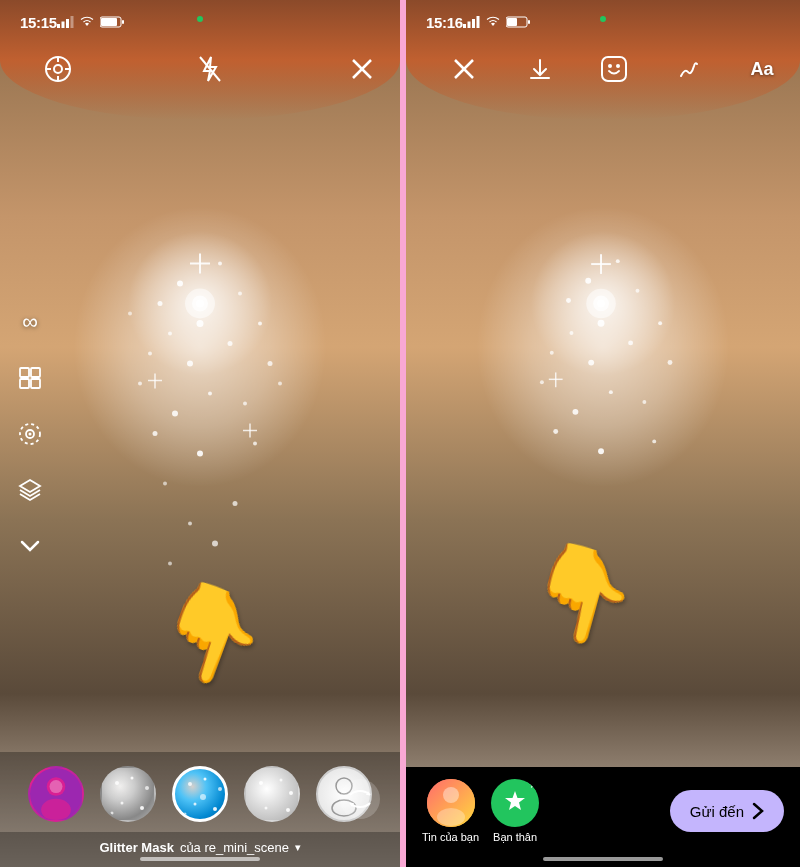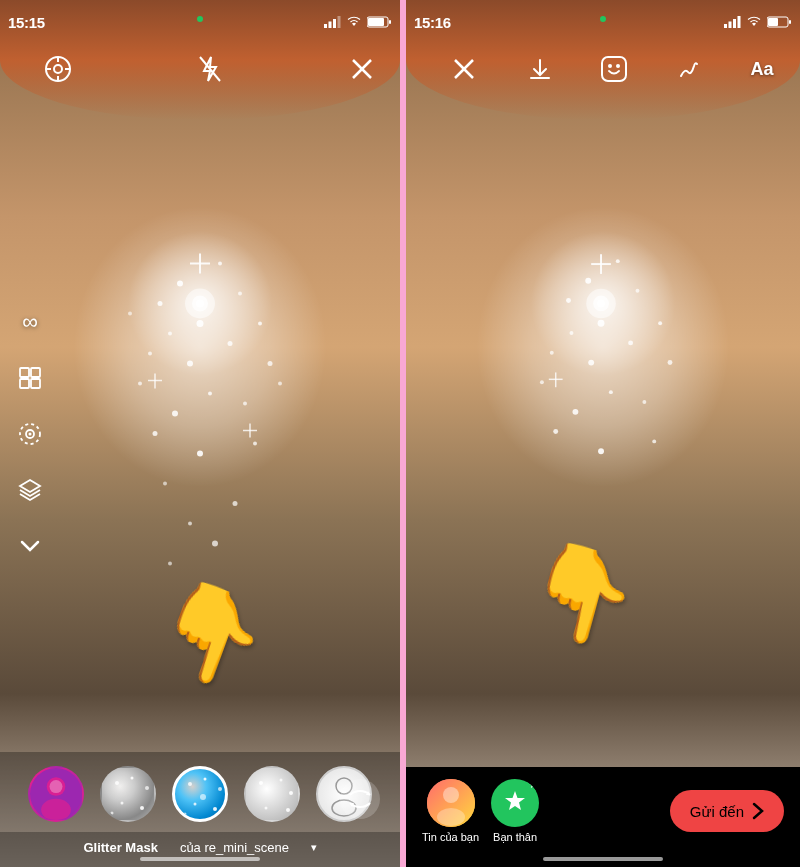--- a/index.html
+++ b/index.html
@@ -68,22 +68,22 @@
 
     
     .status-bar {
       position: absolute;
       top: 0;
       left: 0;
       right: 0;
       height: 44px;
       display: flex;
       align-items: center;
-      justify-content: space-between;
-      padding: 0 8px;
+      justify-content: flex-start;
+      padding: 0 20px;
       z-index: 10;
     }
 
     .status-time {
       color: white;
       font-size: 15px;
       font-weight: 600;
       letter-spacing: -0.3px;
     }
 
@@ -205,21 +205,21 @@
       background: linear-gradient(135deg, #e91e8c, #9c27b0);
       display: flex;
       align-items: center;
       justify-content: center;
     }
 
     .filter-label-row {
       display: flex;
       align-items: center;
       justify-content: center;
-      gap: 22px;
+      gap: 6px;
       padding: 8px 0 12px;
       background: rgba(0,0,0,0.5);
     }
 
     .filter-label-text {
       color: white;
       font-size: 13px;
       font-weight: 400;
     }
 
@@ -314,21 +314,21 @@
       border: none;
     }
 
     .share-option-label {
       color: white;
       font-size: 11px;
       text-align: left;
     }
 
     .send-btn {
-      background: #ef4444;
+      background: #c4b5fd;
       border-radius: 25px;
       padding: 12px 20px;
       display: flex;
       align-items: center;
       gap: 8px;
       cursor: pointer;
     }
 
     .send-btn-text {
       color: #000;

